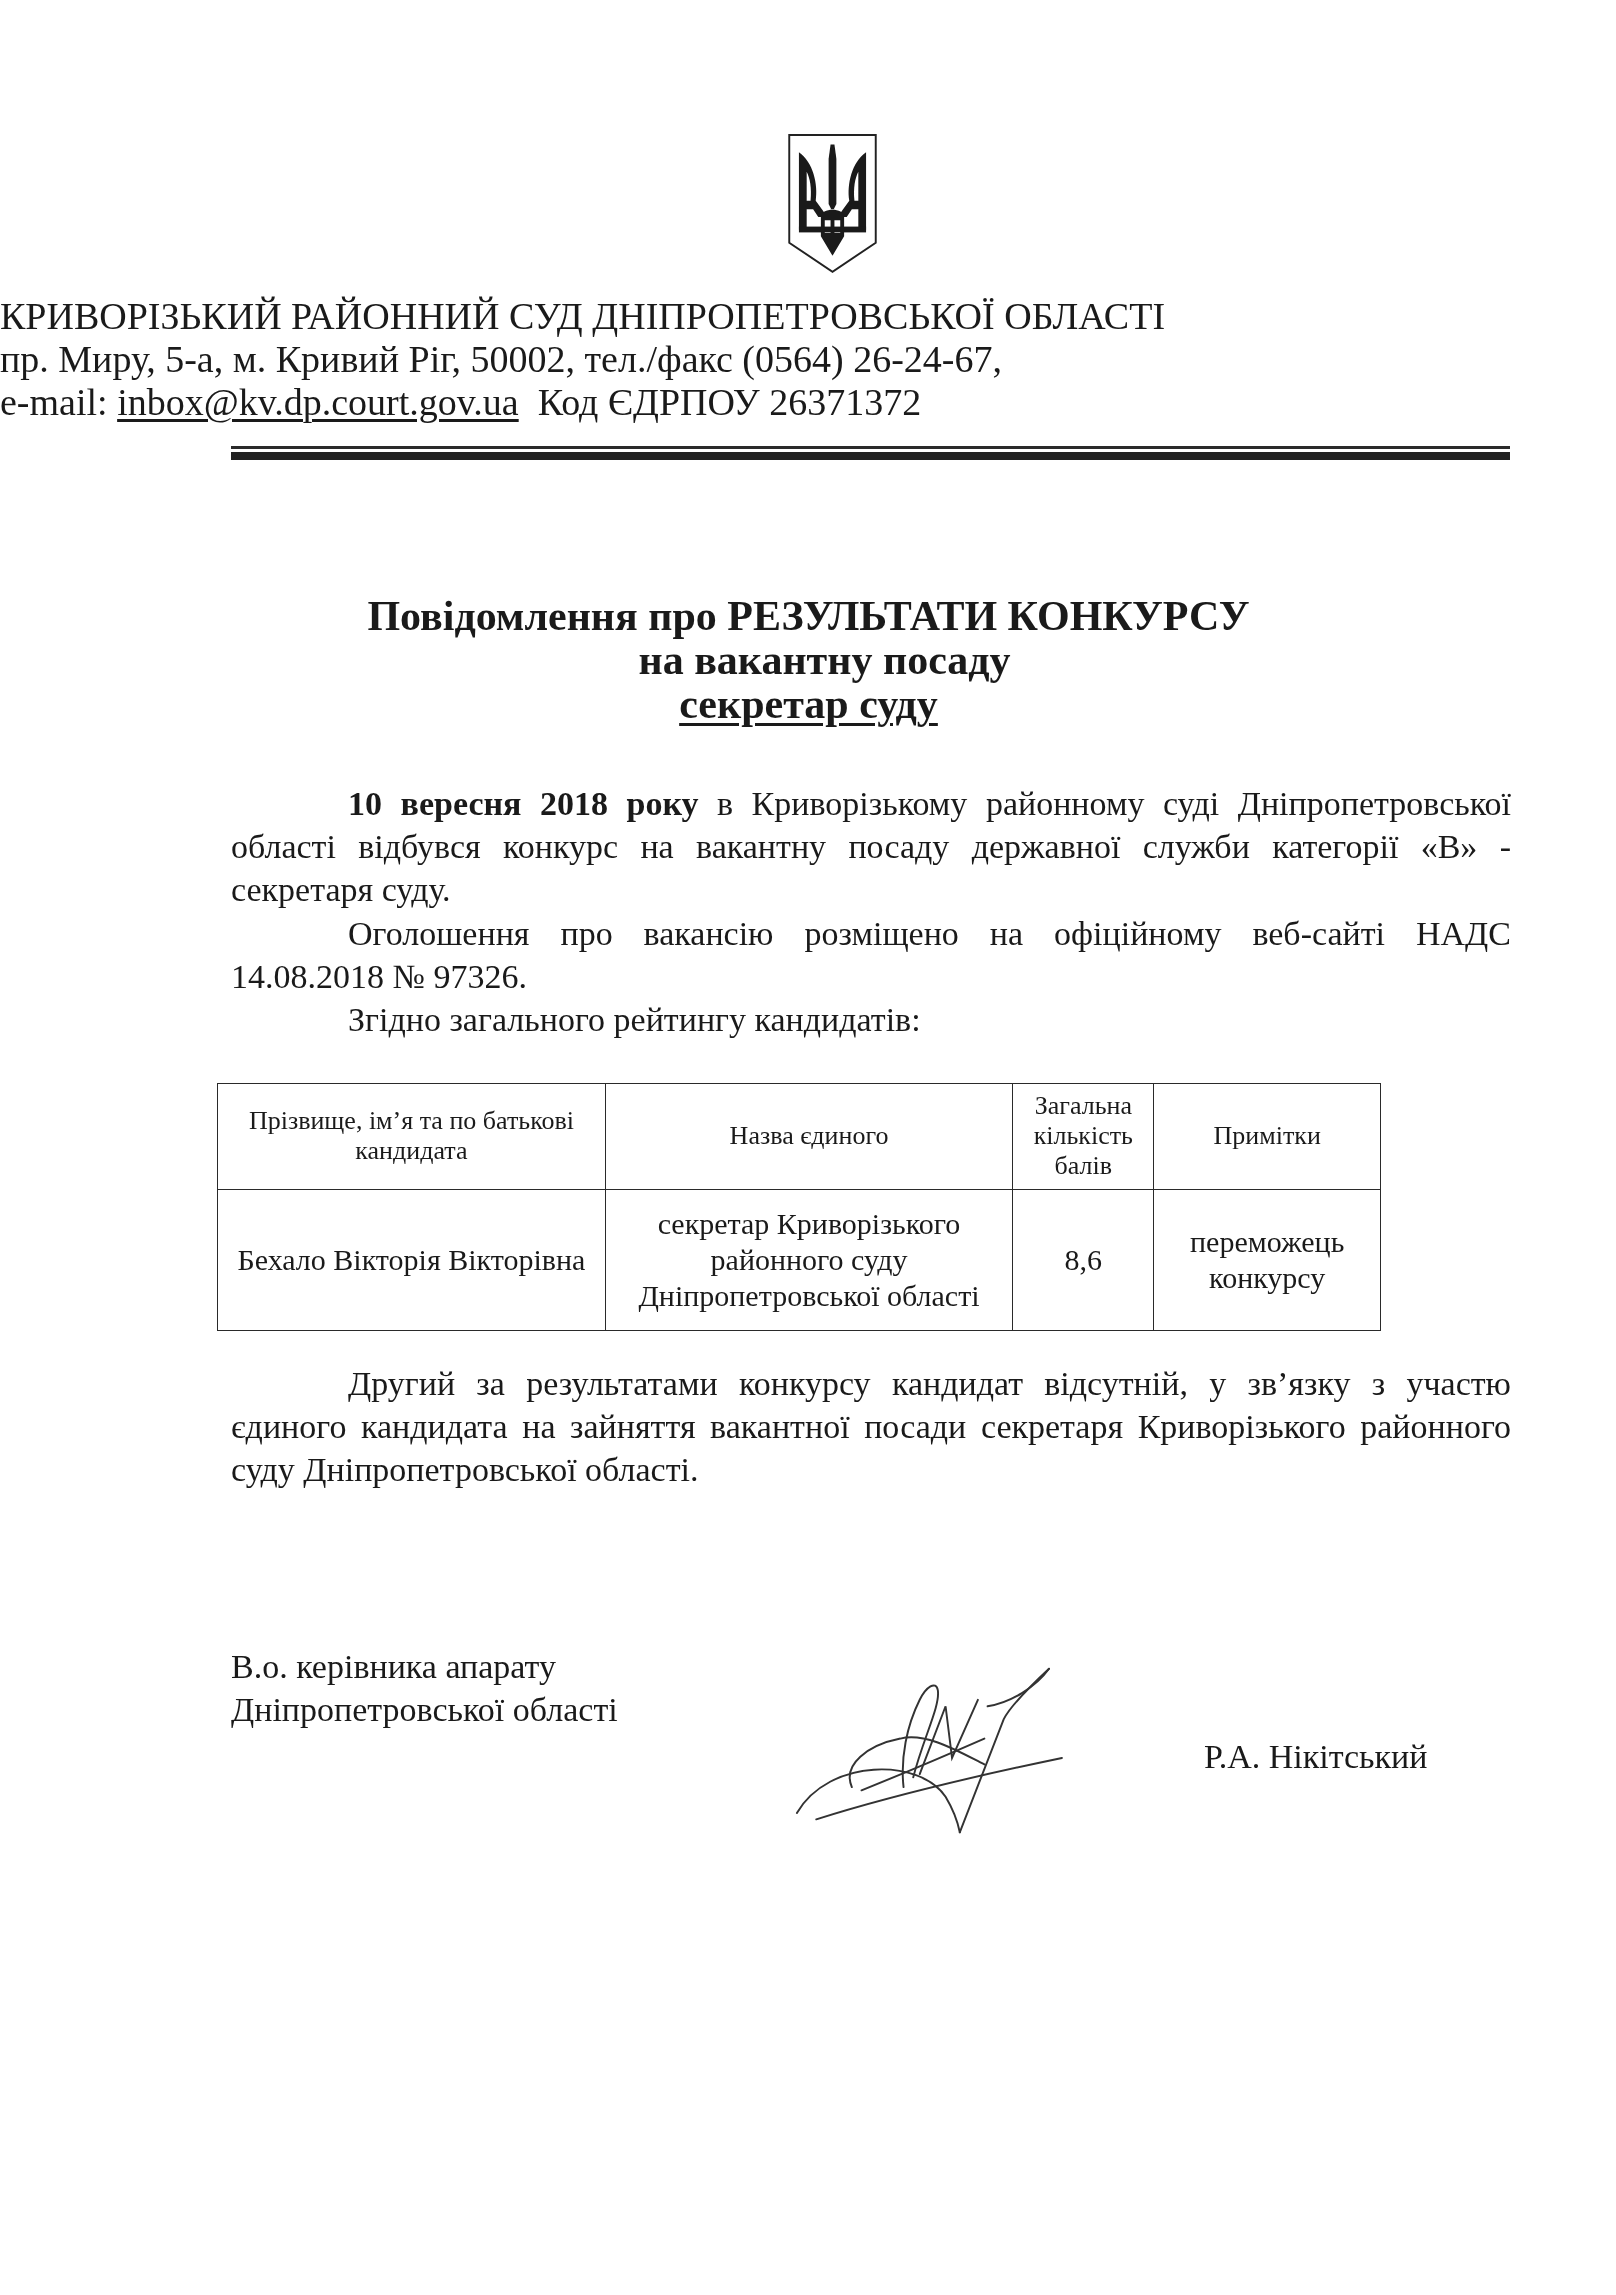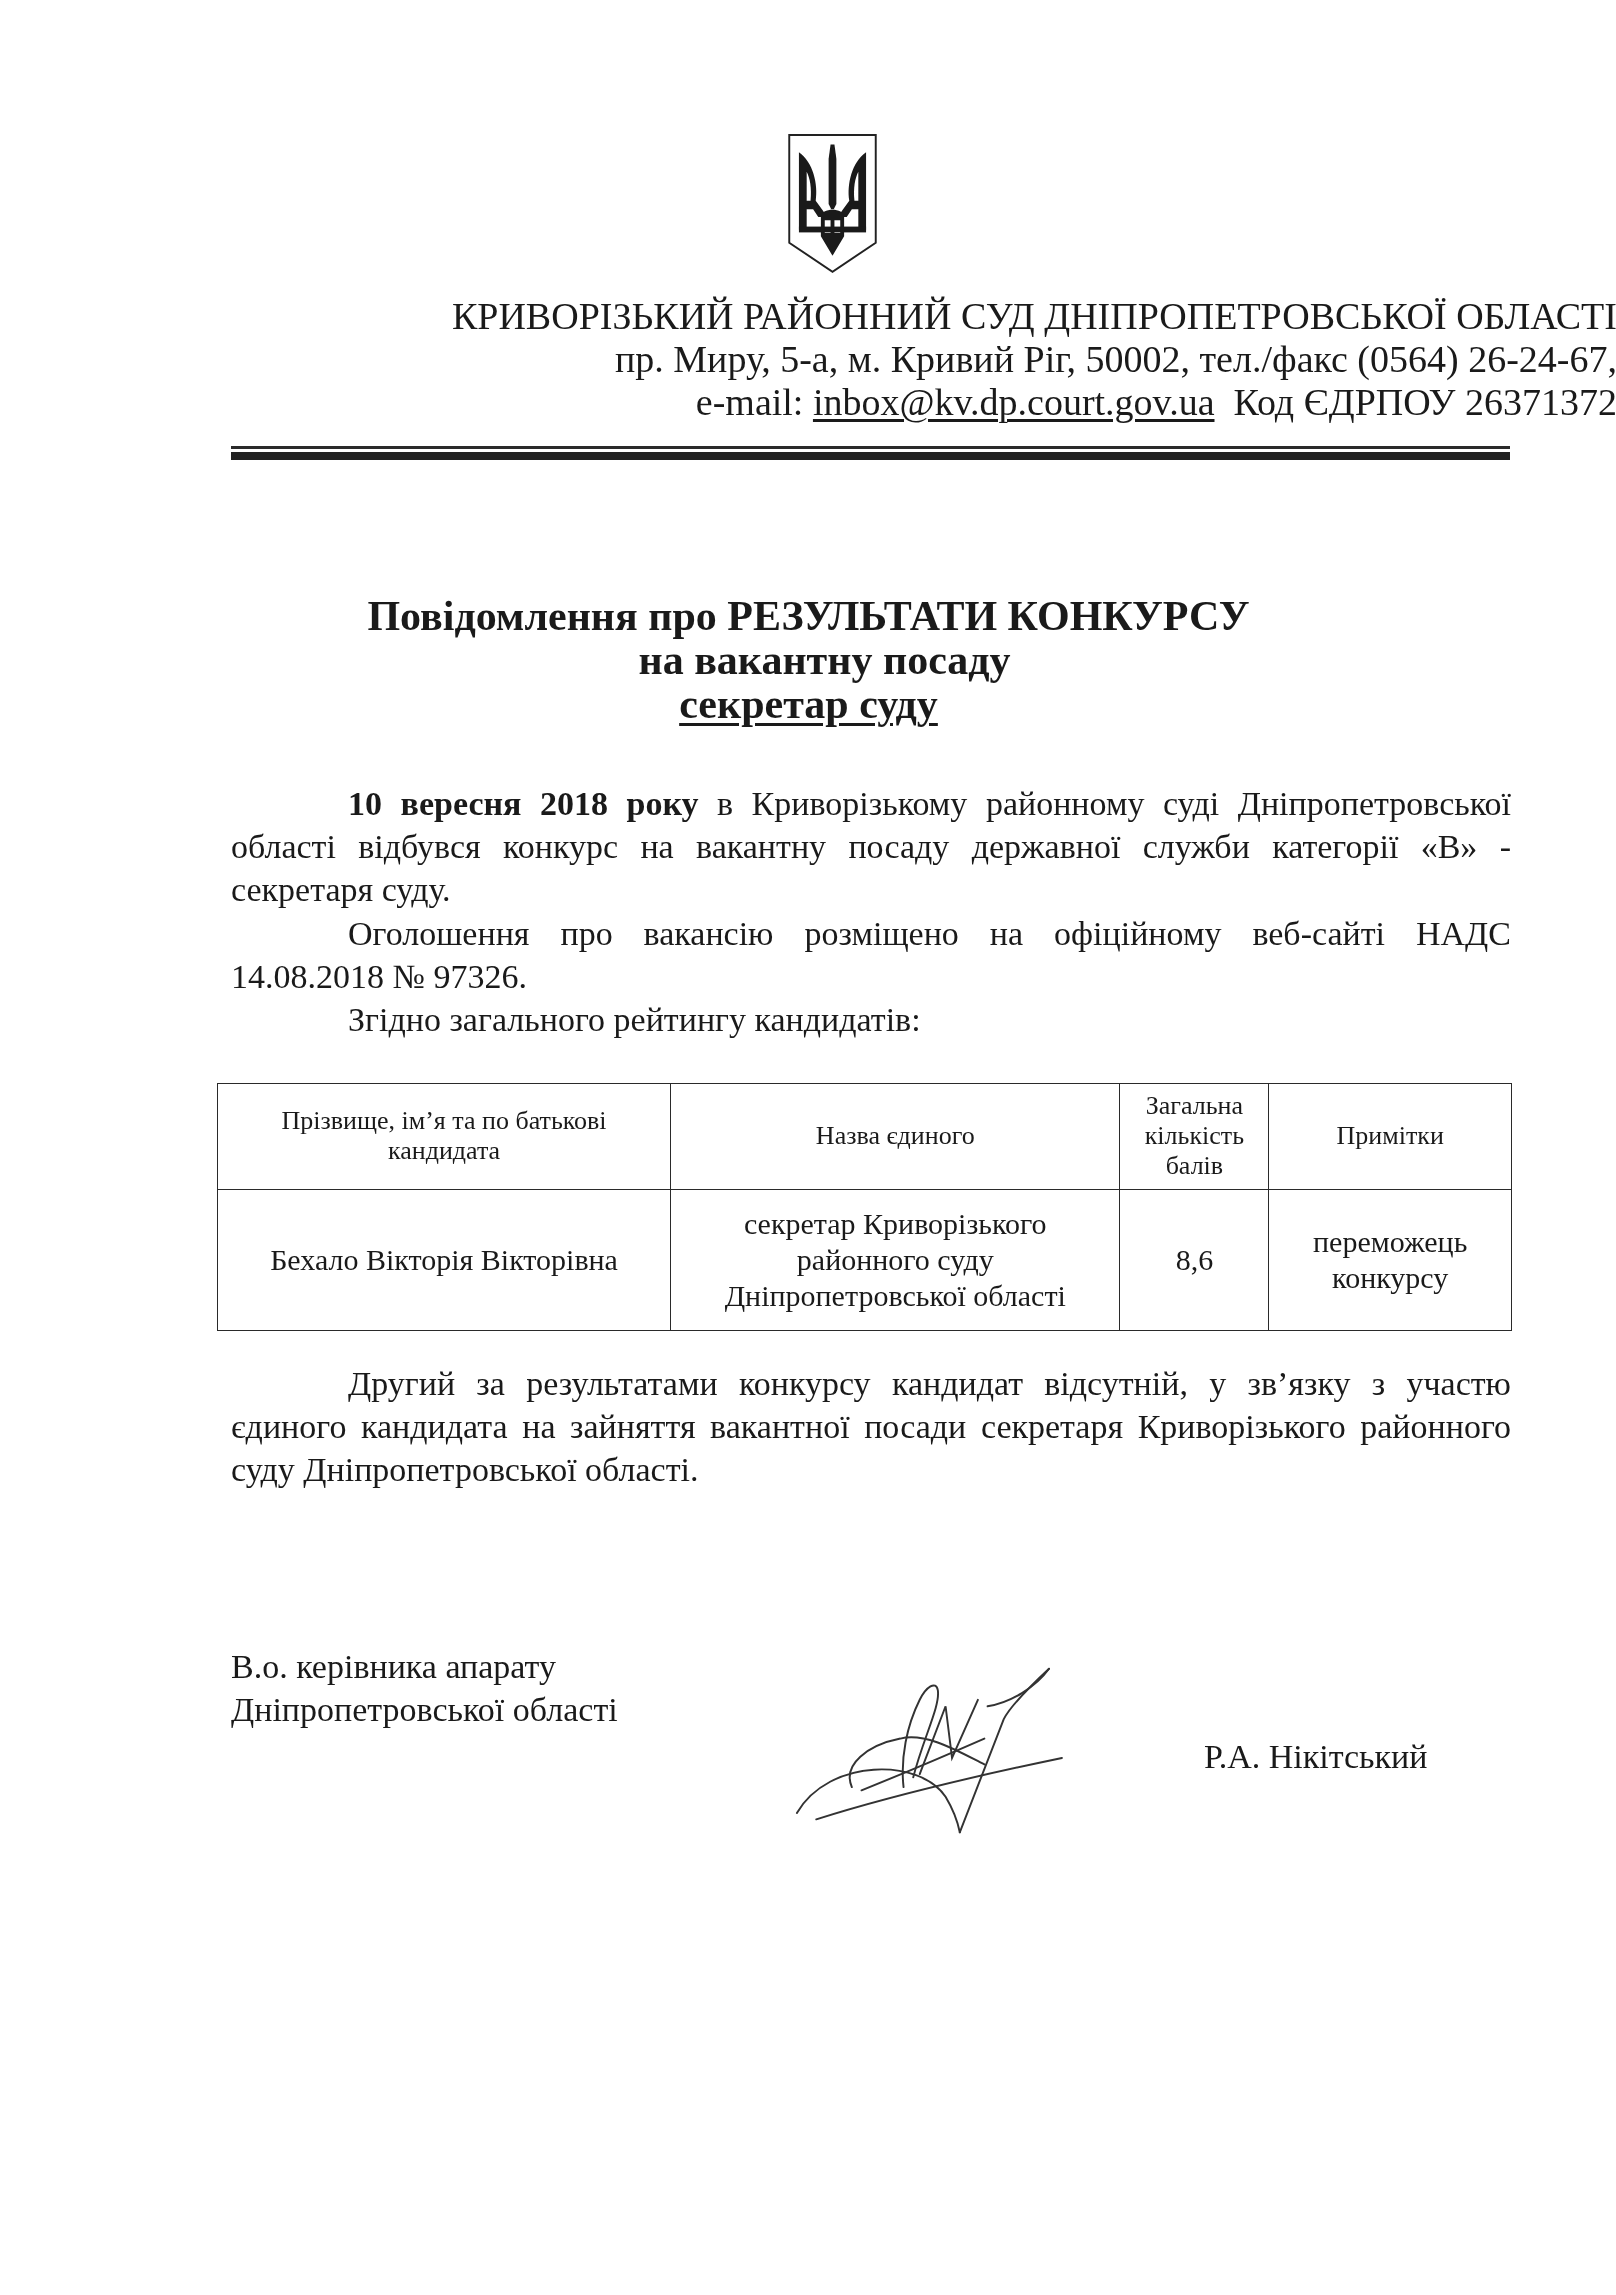--- a/index.html
+++ b/index.html
@@ -2,21 +2,21 @@
 <html style="font-size:10.4px"><head>
 <meta charset="utf-8">
 <style>
   html, body { margin: 0; padding: 0; background: #ffffff; }
   body {
     width: 1617px; height: 2295px; position: relative; overflow: hidden;
     font-family: "Liberation Serif", "DejaVu Serif", serif; color: #1a1a1a;
   }
   .abs { position: absolute; }
   .coat { left: 787px; top: 133px; width: 91px; height: 142px; }
-  .hdr { left: 0; width: 1617px; text-align: right; font-size: 38px; line-height: 43px; letter-spacing: 0px; }
+  .hdr { left: 0; width: 1617px; text-align: left; font-size: 38px; line-height: 43px; letter-spacing: 0px; }
   .hdr1 { top: 295px; }
   .hdr2 { top: 338px; }
   .hdr3 { top: 381px; }
   .hdr3 .email { text-decoration: underline; text-decoration-thickness: 2.6px; text-underline-offset: 3.9px; }
   .rule { left: 231px; width: 1279px; }
   .rule-thin { top: 446px; height: 3.2px; background: #2a2a2a; }
   .rule-thick { top: 452px; height: 7.8px; background: #222; }
 
   .title { left: 0; width: 1617px; text-align: center; font-weight: bold; font-size: 42px; line-height: 39px; }
   .t1 { top: 597px; }
@@ -24,21 +24,21 @@
   .t3 { top: 685px; }
   .t3 span { text-decoration: underline; text-decoration-thickness: 3.2px; text-underline-offset: 5.2px; }
 
   .body { left: 231px; width: 1280px; font-size: 34px; line-height: 43px; text-align: justify; }
   .p { margin: 0; text-indent: 117px; }
   .p1 { top: 782px; }
   .p2 { top: 912px; }
   .p3 { top: 998px; }
   .b { font-weight: bold; }
 
-  .tbl { left: 217px; top: 1083px; width: 1295px; border-collapse: collapse; }
+  .tbl { left: 217px; top: 1083px; width: 1164px; border-collapse: collapse; }
   .tbl td, .tbl th { border: 1.9px solid #2a2a2a; text-align: center; vertical-align: middle; font-weight: normal; }
   .tbl th { font-size: 26px; line-height: 30px; height: 97px; padding: 3.9px 6.5px; }
   .tbl td { font-size: 30px; line-height: 36px; height: 132px; padding: 3.9px 6.5px; }
   .c1 { width: 465px; } .c2 { width: 452px; } .c3 { width: 138px; } .c4 { width: 235px; }
 
   .p4 { top: 1362px; }
 
   .sig-left { left: 231px; top: 1645px; font-size: 34px; line-height: 43px; }
   .sig-right { left: 1204px; top: 1735px; font-size: 34px; line-height: 43px; }
   .sig-img { left: 790px; top: 1661px; width: 337px; height: 181px; }

